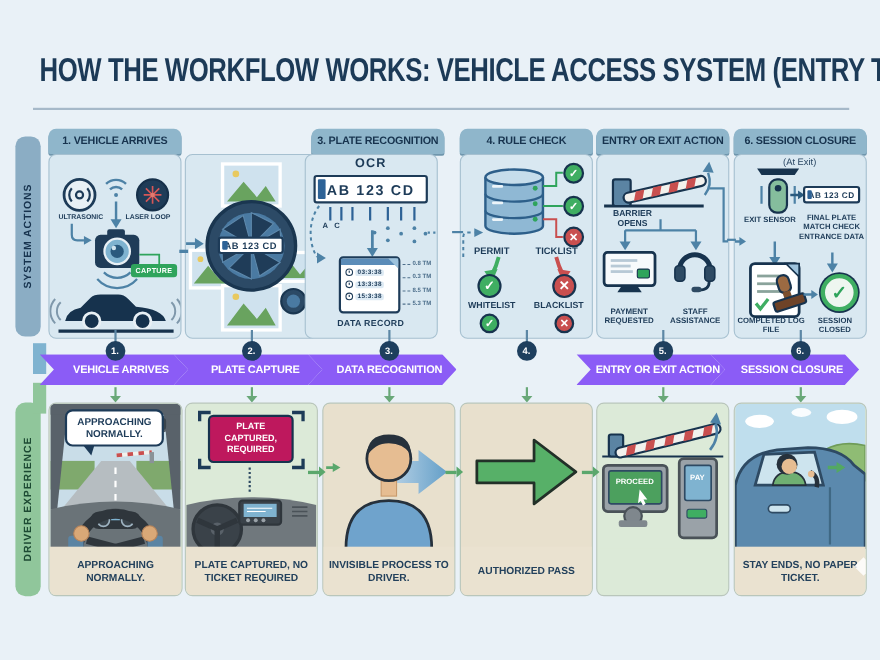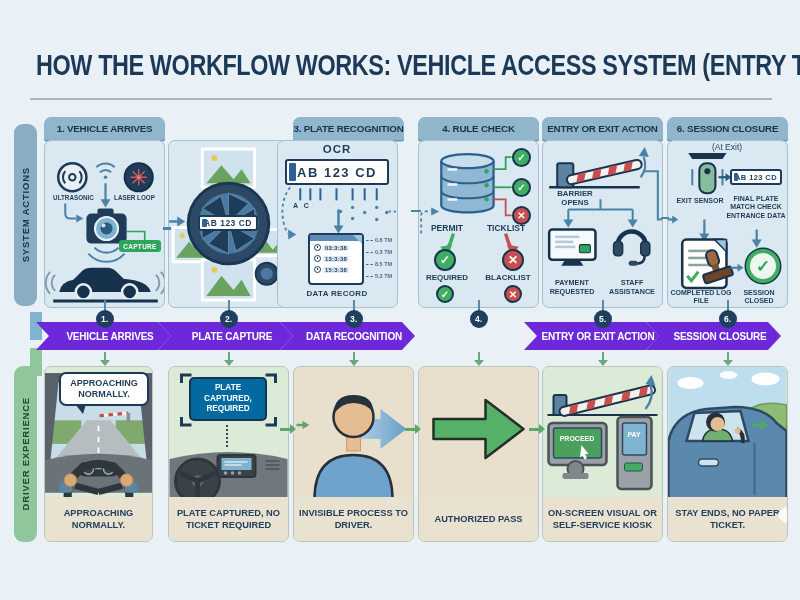--- a/index.html
+++ b/index.html
@@ -10,33 +10,33 @@
   .trule{left:30px;top:98px;width:742px;height:2px;background:#95abbd;opacity:.8}
   .side{width:23px;border-radius:9px;display:flex;align-items:center;justify-content:center}
   .side span{writing-mode:vertical-rl;transform:rotate(180deg);font-weight:bold;font-size:9.5px;letter-spacing:.8px;white-space:nowrap;color:#17334e}
   .tab{top:117px;height:23px;background:#8fb6cb;border-radius:7px 7px 2px 2px;color:#17334e;font-weight:bold;font-size:9.8px;display:flex;align-items:center;justify-content:center;letter-spacing:-.2px;box-shadow:0 1.5px 0 #6f96ad}
   .spanel{top:140px;height:168px;background:#d9e8f1;border:1.5px solid #a6c0d0;border-radius:7px}
   .dpanel{top:366px;height:176px;border:1.5px solid #b9c6bb;border-radius:7px;overflow:hidden;background:#dcead8}
   .illus{position:absolute;left:0;top:0;width:100%;height:132px;overflow:hidden}
   .cap{position:absolute;left:0;bottom:0;width:100%;height:44px;background:#eae2d0;display:flex;align-items:center;justify-content:center;text-align:center;font-weight:bold;font-size:9.3px;color:#23415c;line-height:1.3;padding:2px 5px}
   .stem{top:300px;width:2px;height:11px;background:#5c87a5}
   .numc{top:310px;width:18px;height:18px;border-radius:50%;background:#1e3f5e;color:#fff;font-weight:bold;font-size:8.5px;display:flex;align-items:center;justify-content:center;z-index:6}
-  .chev{top:322px;height:28px;background:#6d28d9;color:#fff;font-weight:bold;font-size:10px;display:flex;align-items:center;justify-content:center;white-space:nowrap;letter-spacing:-.2px;padding-left:13px;z-index:4;
+  .chev{top:322px;height:28px;background:#8b5cf6;color:#fff;font-weight:bold;font-size:10px;display:flex;align-items:center;justify-content:center;white-space:nowrap;letter-spacing:-.2px;padding-left:13px;z-index:4;
         clip-path:polygon(0 0,calc(100% - 13px) 0,100% 50%,calc(100% - 13px) 100%,0 100%,13px 50%)}
   .dar{top:352px;width:2.5px;height:8px;background:#69a878}
   .dah{top:360px;width:0;height:0;border-left:5px solid transparent;border-right:5px solid transparent;border-top:6px solid #69a878}
   .lbl{position:absolute;font-weight:bold;color:#1d3b58;text-align:center;line-height:1.2}
   .badge{position:absolute;background:#2fa45c;color:#fff;font-weight:bold;border-radius:3px;display:flex;align-items:center;justify-content:center;letter-spacing:.3px}
   .plate{position:absolute;background:#fff;border:2px solid #1d3b58;border-radius:3px;display:flex;align-items:center;justify-content:center;font-weight:bold;color:#1d3b58}
   .plate i{position:absolute;left:2px;top:2px;bottom:2px;background:#2d6296;border-radius:1px;font-style:normal}
   .okc{position:absolute;border-radius:50%;display:flex;align-items:center;justify-content:center;color:#fff;font-weight:bold;border:2px solid #17334e}
   .g{background:#3fae62}.r{background:#c94f4f}
   .bub{position:absolute;background:#fff;border:2.5px solid #1d3b58;border-radius:7px;display:flex;align-items:center;justify-content:center;text-align:center;font-weight:bold;color:#1d3b58;line-height:1.2;z-index:3}
   .bubtail{position:absolute;width:0;height:0;border-left:8px solid transparent;border-right:3px solid transparent;border-top:10px solid #1d3b58}
-  .scr{position:absolute;background:#0369a1;border:2px solid #17334e;border-radius:5px;color:#fff;font-weight:bold;display:flex;align-items:center;justify-content:center;text-align:center;line-height:1.3}
+  .scr{position:absolute;background:#be185d;border:2px solid #17334e;border-radius:5px;color:#fff;font-weight:bold;display:flex;align-items:center;justify-content:center;text-align:center;line-height:1.3}
   .doc{position:absolute;background:#fff;border:2.5px solid #1d3b58;border-radius:4px}
   .docband{position:absolute;left:0;top:0;right:0;height:6px;background:#5b8cb8;border-radius:1px 1px 0 0}
   .docrow{display:flex;align-items:center;gap:2px;margin:4px 0 0 4px}
   .clk{width:7px;height:7px;border:1.5px solid #1d3b58;border-radius:50%;position:relative;flex:none}
   .clk::after{content:"";position:absolute;left:1.8px;top:.6px;width:1.3px;height:2.4px;background:#1d3b58}
   .chip{background:#ddeaf4;border-radius:2px;padding:0 2px;font-size:5.8px;font-weight:bold;color:#1d3b58;letter-spacing:.3px}
   .mk{position:absolute;display:flex;align-items:center;gap:2px;color:#4d6f8c;font-size:5.5px;font-weight:bold}
   .mk b{width:7px;border-top:1.5px dashed #50708c;flex:none}
   .dotv{position:absolute;border-left:2.5px dotted #2e4a63}
   .gline{position:absolute;background:#4d82a6}
@@ -59,21 +59,21 @@
   <div class="p sq" style="left:30px;top:348px;width:12px;height:28px;background:#90c69b"></div>
 
   <div class="p side" style="left:14px;top:124px;height:182px;background:#8badc4">
     <span>SYSTEM ACTIONS</span>
   </div>
   <div class="p side" style="left:14px;top:366px;height:176px;background:#90c69b">
     <span style="color:#1d4a33">DRIVER EXPERIENCE</span>
   </div>
 
   <div class="p tab" style="left:44px;width:121px">1. VEHICLE ARRIVES</div>
-  <div class="p tab" style="left:293px;width:111px">3. PLATE RECOGNITION</div>
+  <div class="p tab" style="left:283px;width:121px">3. PLATE RECOGNITION</div>
   <div class="p tab" style="left:418px;width:121px">4. RULE CHECK</div>
   <div class="p tab" style="left:542px;width:121px">ENTRY OR EXIT ACTION</div>
   <div class="p tab" style="left:667px;width:121px">6. SESSION CLOSURE</div>
 
   <div class="p spanel" style="left:44px;width:121px">
     <svg viewBox="0 0 118 165" style="width:100%;height:100%">
       <g>
         <circle cx="27" cy="36" r="14" fill="#e8f0f5" stroke="#1d3b58" stroke-width="2.5"></circle>
         <circle cx="27" cy="36" r="3.2" fill="none" stroke="#1d3b58" stroke-width="2"></circle>
         <path d="M20 30a9 9 0 0 0 0 12M34 30a9 9 0 0 1 0 12" fill="none" stroke="#1d3b58" stroke-width="2"></path>
@@ -275,21 +275,21 @@
         <span>✕</span>
       </div>
     <div class="lbl" style="left:2px;top:82px;width:52px;font-size:8.5px">PERMIT</div>
     <div class="lbl" style="left:58px;top:82px;width:58px;font-size:8.5px">TICKLIST</div>
     <div class="okc g" style="left:15px;top:108px;width:22px;height:22px;font-size:12px">
         <span>✓</span>
       </div>
     <div class="okc r" style="left:83px;top:108px;width:22px;height:22px;font-size:12px">
         <span>✕</span>
       </div>
-    <div class="lbl" style="left:0;top:132px;width:56px;font-size:8px">REQUIRED</div>
+    <div class="lbl" style="left:0;top:132px;width:56px;font-size:8px">WHITELIST</div>
     <div class="lbl" style="left:60px;top:132px;width:58px;font-size:8px">BLACKLIST</div>
     <div class="okc g" style="left:17px;top:144px;width:18px;height:18px;font-size:10px">
         <span>✓</span>
       </div>
     <div class="okc r" style="left:85px;top:144px;width:18px;height:18px;font-size:10px">
         <span>✕</span>
       </div>
   </div>
 
   <div class="p spanel" style="left:542px;width:121px">
@@ -413,21 +413,21 @@
     <div class="p dah" style="left:223.5px"></div>
   <div class="p dar" style="left:352.5px"></div>
     <div class="p dah" style="left:348.5px"></div>
   <div class="p dar" style="left:477.5px"></div>
     <div class="p dah" style="left:473.5px"></div>
   <div class="p dar" style="left:601.5px"></div>
     <div class="p dah" style="left:597.5px"></div>
   <div class="p dar" style="left:726.5px"></div>
     <div class="p dah" style="left:722.5px"></div>
 
-  <div class="p dpanel" style="left:44px;width:109px">
+  <div class="p dpanel" style="left:44px;width:122px">
     <div class="illus">
       <svg viewBox="0 0 118 132" style="width:100%;height:100%">
         <rect width="118" height="132" fill="#c9dde8"></rect>
         <rect x="0" y="52" width="40" height="26" fill="#7fa96d"></rect>
           <rect x="78" y="52" width="40" height="26" fill="#7fa96d"></rect>
         <polygon points="46,52 72,52 108,96 10,96" fill="#b6bdc1"></polygon>
         <line x1="59" y1="58" x2="59" y2="92" stroke="#fff" stroke-width="2" stroke-dasharray="6 6"></line>
         <line x1="60" y1="47" x2="92" y2="44" stroke="#f2f1ed" stroke-width="3.5"></line>
         <line x1="60" y1="47" x2="92" y2="44" stroke="#c94f4f" stroke-width="3.5" stroke-dasharray="5 5"></line>
         <rect x="90" y="44" width="4" height="10" fill="#8a9298"></rect>
@@ -547,21 +547,20 @@
         </g>
         <g>
           <rect x="74" y="50" width="34" height="72" rx="4" fill="#9aa2a8" stroke="#4a5258" stroke-width="2.5"></rect>
           <rect x="79" y="56" width="24" height="32" rx="2" fill="#7fb3d0" stroke="#2e4a63" stroke-width="1.5"></rect>
           <rect x="81" y="96" width="18" height="8" rx="2" fill="#3fae62" stroke="#2e4a63"></rect>
         </g>
       </svg>
       <div class="lbl" style="left:12px;top:68px;width:44px;font-size:7px;color:#fff">PROCEED</div>
       <div class="lbl" style="left:80px;top:64px;width:22px;font-size:7px;color:#fff">PAY</div>
     </div>
-    <div class="cap">ON-SCREEN VISUAL OR SELF-SERVICE KIOSK</div>
   </div>
 
   <div class="p dpanel" style="left:667px;width:121px">
     <div class="illus">
       <svg viewBox="0 0 118 132" style="width:100%;height:100%">
         <rect width="118" height="132" fill="#bfdeed"></rect>
         <ellipse cx="22" cy="16" rx="13" ry="6" fill="#fff"></ellipse>
           <ellipse cx="97" cy="12" rx="14" ry="6.5" fill="#fff"></ellipse>
           <ellipse cx="60" cy="8" rx="9" ry="4" fill="#fff" opacity=".9"></ellipse>
         <path d="M64 58Q84 30 118 38V70H64Z" fill="#8fbc74" stroke="#6f9c58" stroke-width="1.5"></path>

